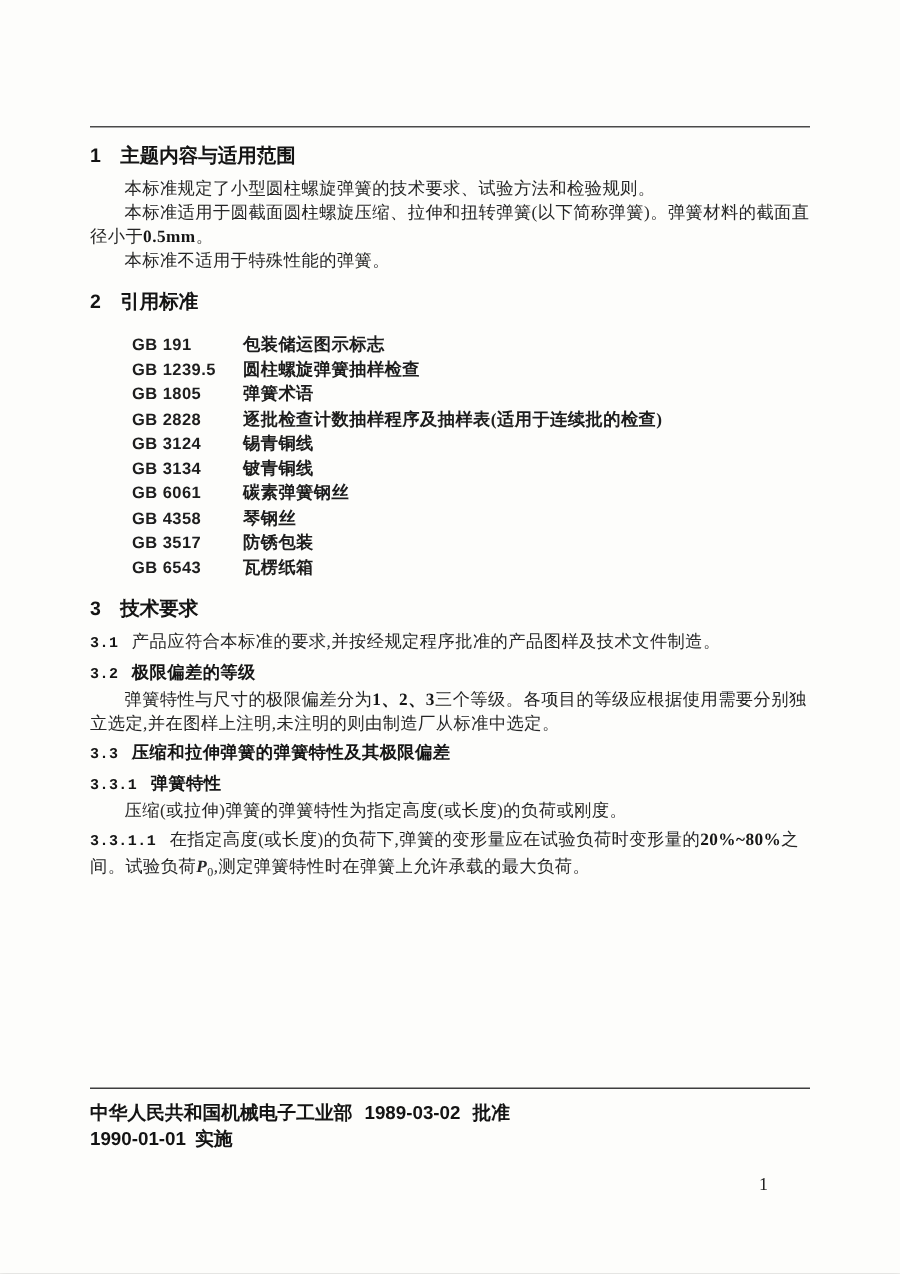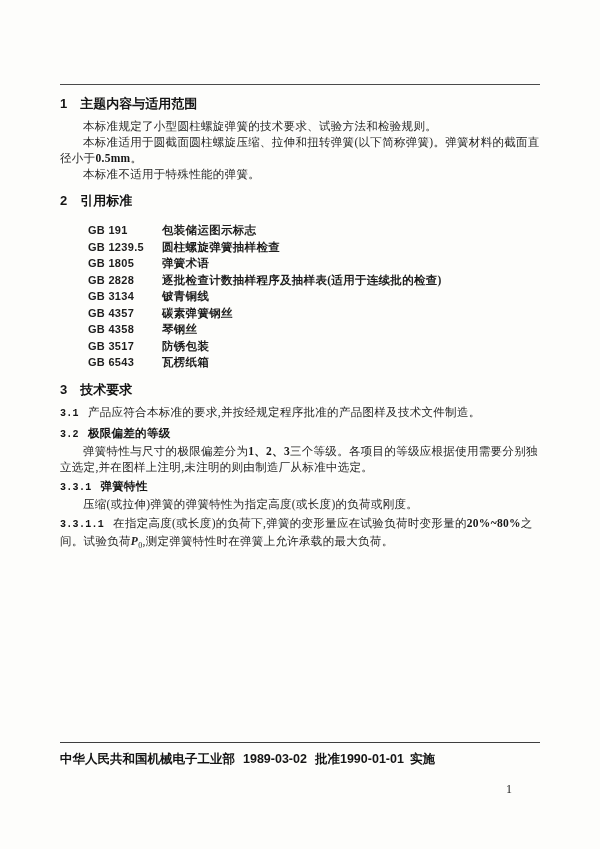--- a/index.html
+++ b/index.html
@@ -116,27 +116,28 @@
   }
   .sym { font-family: "Liberation Serif", "DejaVu Serif", serif; text-align: center; }
   .sym i { font-style: italic; font-weight: 700; }
   .sym sub { font-size: 8px; }
 
   
   .doc-footer { position: absolute; left: 60px; right: 60px; bottom: 52px; }
   .f-rule { border-top: 1.5px solid #3e3e3e; }
   .f-row {
     display: flex;
-    justify-content: flex-start;
+    justify-content: center;
     margin-top: 8px;
     font-family: "Liberation Sans", "DejaVu Sans", sans-serif;
     font-size: 12.5px;
     font-weight: 700;
     color: #141414;
     white-space: nowrap;
+    flex-direction: column;
   }
   .f-left span + span { margin-left: 8px; }
   .f-right span + span { margin-left: 6px; }
   .page-number {
     text-align: right;
     padding-right: 28px;
     margin-top: 14px;
     font-size: 12px;
     color: #222;
   }
@@ -175,25 +176,29 @@
         </div>
       <div class="ref-row">
           <span class="ref-code">GB 1805</span>
           <span class="ref-title">弹簧术语</span>
         </div>
       <div class="ref-row">
           <span class="ref-code">GB 2828</span>
           <span class="ref-title">逐批检查计数抽样程序及抽样表(适用于连续批的检查)</span>
         </div>
       <div class="ref-row">
+          <span class="ref-code">GB 3124</span>
+          <span class="ref-title">锡青铜线</span>
+        </div>
+      <div class="ref-row">
           <span class="ref-code">GB 3134</span>
           <span class="ref-title">铍青铜线</span>
         </div>
       <div class="ref-row">
-          <span class="ref-code">GB 4357</span>
+          <span class="ref-code">GB 6061</span>
           <span class="ref-title">碳素弹簧钢丝</span>
         </div>
       <div class="ref-row">
           <span class="ref-code">GB 4358</span>
           <span class="ref-title">琴钢丝</span>
         </div>
       <div class="ref-row">
           <span class="ref-code">GB 3517</span>
           <span class="ref-title">防锈包装</span>
         </div>
@@ -213,20 +218,23 @@
       <span class="c-num">3.1</span><span>产品应符合本标准的要求,并按经规定程序批准的产品图样及技术文件制造。</span>
     </p>
 
     <p class="clause">
       <span class="c-num">3.2</span><span class="bold">极限偏差的等级</span>
     </p>
     <p class="para">
       <span>弹簧特性与尺寸的极限偏差分为</span><span class="bold">1、2、3</span><span>三个等级。各项目的等级应根据使用需要分别独立选定,并在图样上注明,未注明的则由制造厂从标准中选定。</span>
     </p>
 
+    <p class="clause">
+      <span class="c-num">3.3</span><span class="bold">压缩和拉伸弹簧的弹簧特性及其极限偏差</span>
+    </p>
 
     <p class="clause">
       <span class="c-num">3.3.1</span><span class="bold">弹簧特性</span>
     </p>
     <p class="para">压缩(或拉伸)弹簧的弹簧特性为指定高度(或长度)的负荷或刚度。</p>
 
     <p class="clause">
       <span class="c-num">3.3.1.1</span><span>在指定高度(或长度)的负荷下,弹簧的变形量应在试验负荷时变形量的</span><span class="bold">20%~80%</span><span>之间。试验负荷</span><span class="sym"><i>P</i><sub>0</sub></span><span>,测定弹簧特性时在弹簧上允许承载的最大负荷。</span>
     </p>
   </section>

